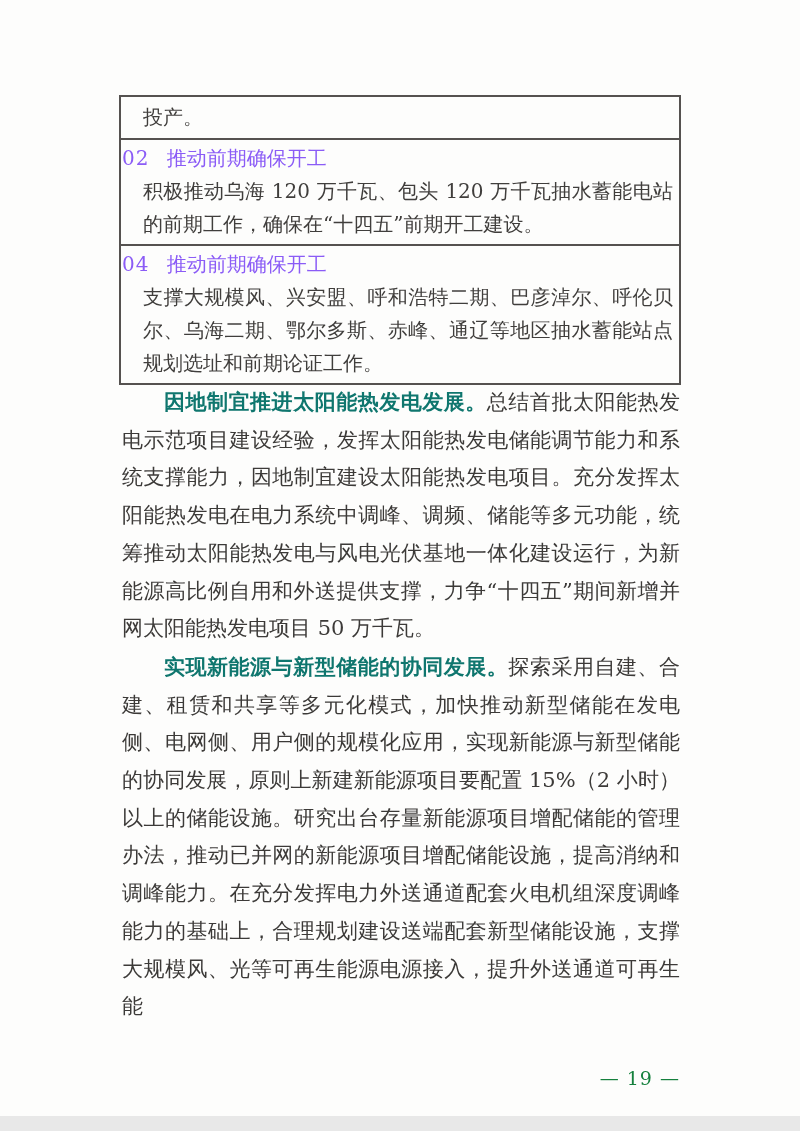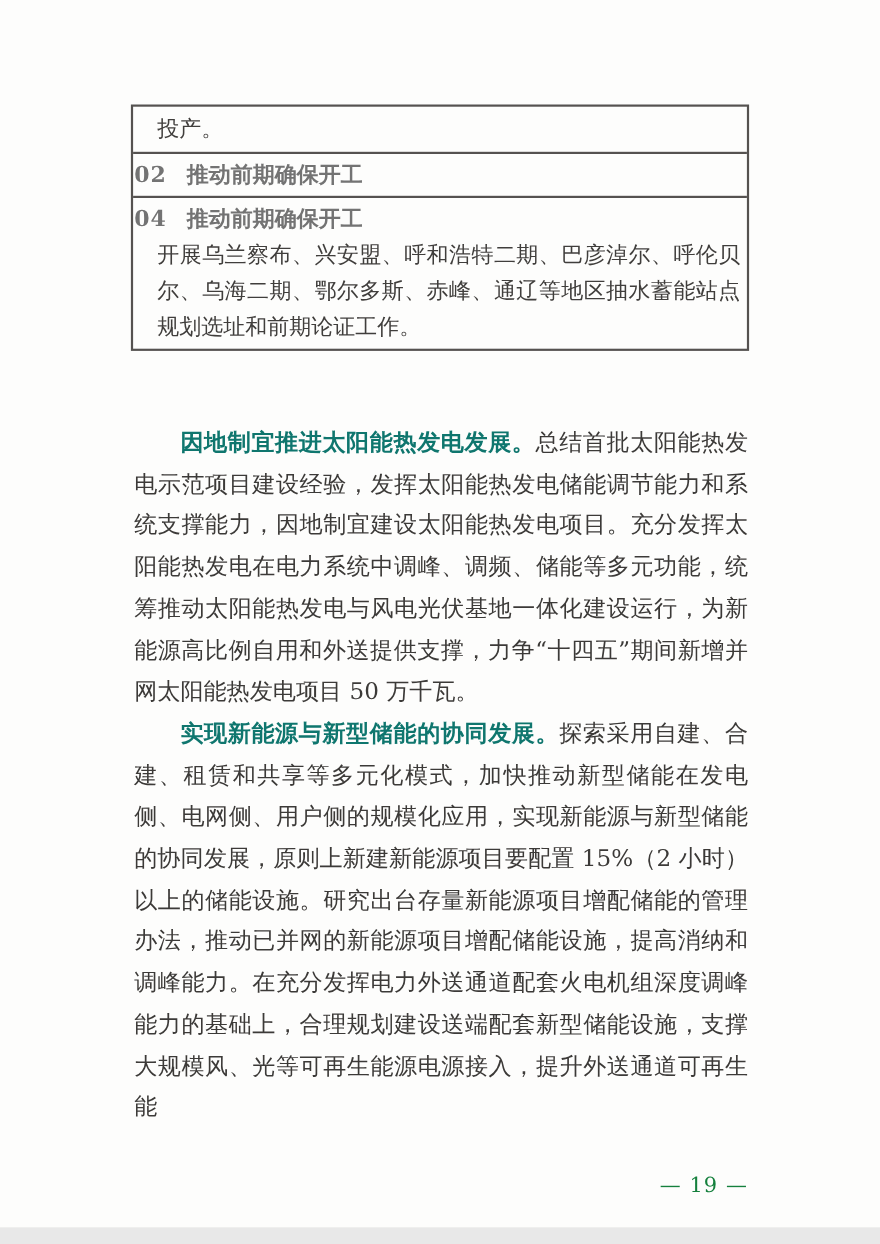--- a/index.html
+++ b/index.html
@@ -29,22 +29,22 @@
   }
   .box-row {
     border-bottom: 2px solid #555250;
     font-size: 20px;
     line-height: 33px;
   }
   .box-row:last-child { border-bottom: none; }
   .row-continuation { padding: 4px 4px 4px 0; }
   .row-numbered { padding: 2px 4px 3px 0; }
   .box-heading {
-    font-weight: bold;
-    color: #737373;
+    font-weight: normal;
+    color: #8b5cf6;
     white-space: nowrap;
   }
   .box-num {
     display: inline-block;
     padding-left: 1px;
     letter-spacing: 1px;
   }
   .box-title { margin-left: 11px; }
   .box-body {
     margin: 0;
@@ -96,28 +96,29 @@
 
     <div class="box-row row-continuation">
       <p class="box-body">投产。</p>
     </div>
 
     <div class="box-row row-numbered">
       <div class="box-heading">
         <span class="box-num">02</span>
         <span class="box-title">推动前期确保开工</span>
       </div>
+      <p class="box-body">积极推动乌海 120 万千瓦、包头 120 万千瓦抽水蓄能电站的前期工作，确保在“十四五”前期开工建设。</p>
     </div>
 
     <div class="box-row row-numbered">
       <div class="box-heading">
         <span class="box-num">04</span>
         <span class="box-title">推动前期确保开工</span>
       </div>
-      <p class="box-body">开展乌兰察布、兴安盟、呼和浩特二期、巴彦淖尔、呼伦贝尔、乌海二期、鄂尔多斯、赤峰、通辽等地区抽水蓄能站点规划选址和前期论证工作。</p>
+      <p class="box-body">支撑大规模风、兴安盟、呼和浩特二期、巴彦淖尔、呼伦贝尔、乌海二期、鄂尔多斯、赤峰、通辽等地区抽水蓄能站点规划选址和前期论证工作。</p>
     </div>
 
   </div>
 
   <div class="content">
     <p class="para"><span class="para-lead">因地制宜推进太阳能热发电发展。</span><span>总结首批太阳能热发电示范项目建设经验，发挥太阳能热发电储能调节能力和系统支撑能力，因地制宜建设太阳能热发电项目。充分发挥太阳能热发电在电力系统中调峰、调频、储能等多元功能，统筹推动太阳能热发电与风电光伏基地一体化建设运行，为新能源高比例自用和外送提供支撑，力争“十四五”期间新增并网太阳能热发电项目 50 万千瓦。</span></p>
     <p class="para"><span class="para-lead">实现新能源与新型储能的协同发展。</span><span>探索采用自建、合建、租赁和共享等多元化模式，加快推动新型储能在发电侧、电网侧、用户侧的规模化应用，实现新能源与新型储能的协同发展，原则上新建新能源项目要配置 15%（2 小时）以上的储能设施。研究出台存量新能源项目增配储能的管理办法，推动已并网的新能源项目增配储能设施，提高消纳和调峰能力。在充分发挥电力外送通道配套火电机组深度调峰能力的基础上，合理规划建设送端配套新型储能设施，支撑大规模风、光等可再生能源电源接入，提升外送通道可再生能</span></p>
   </div>
 
   <div class="footer">

